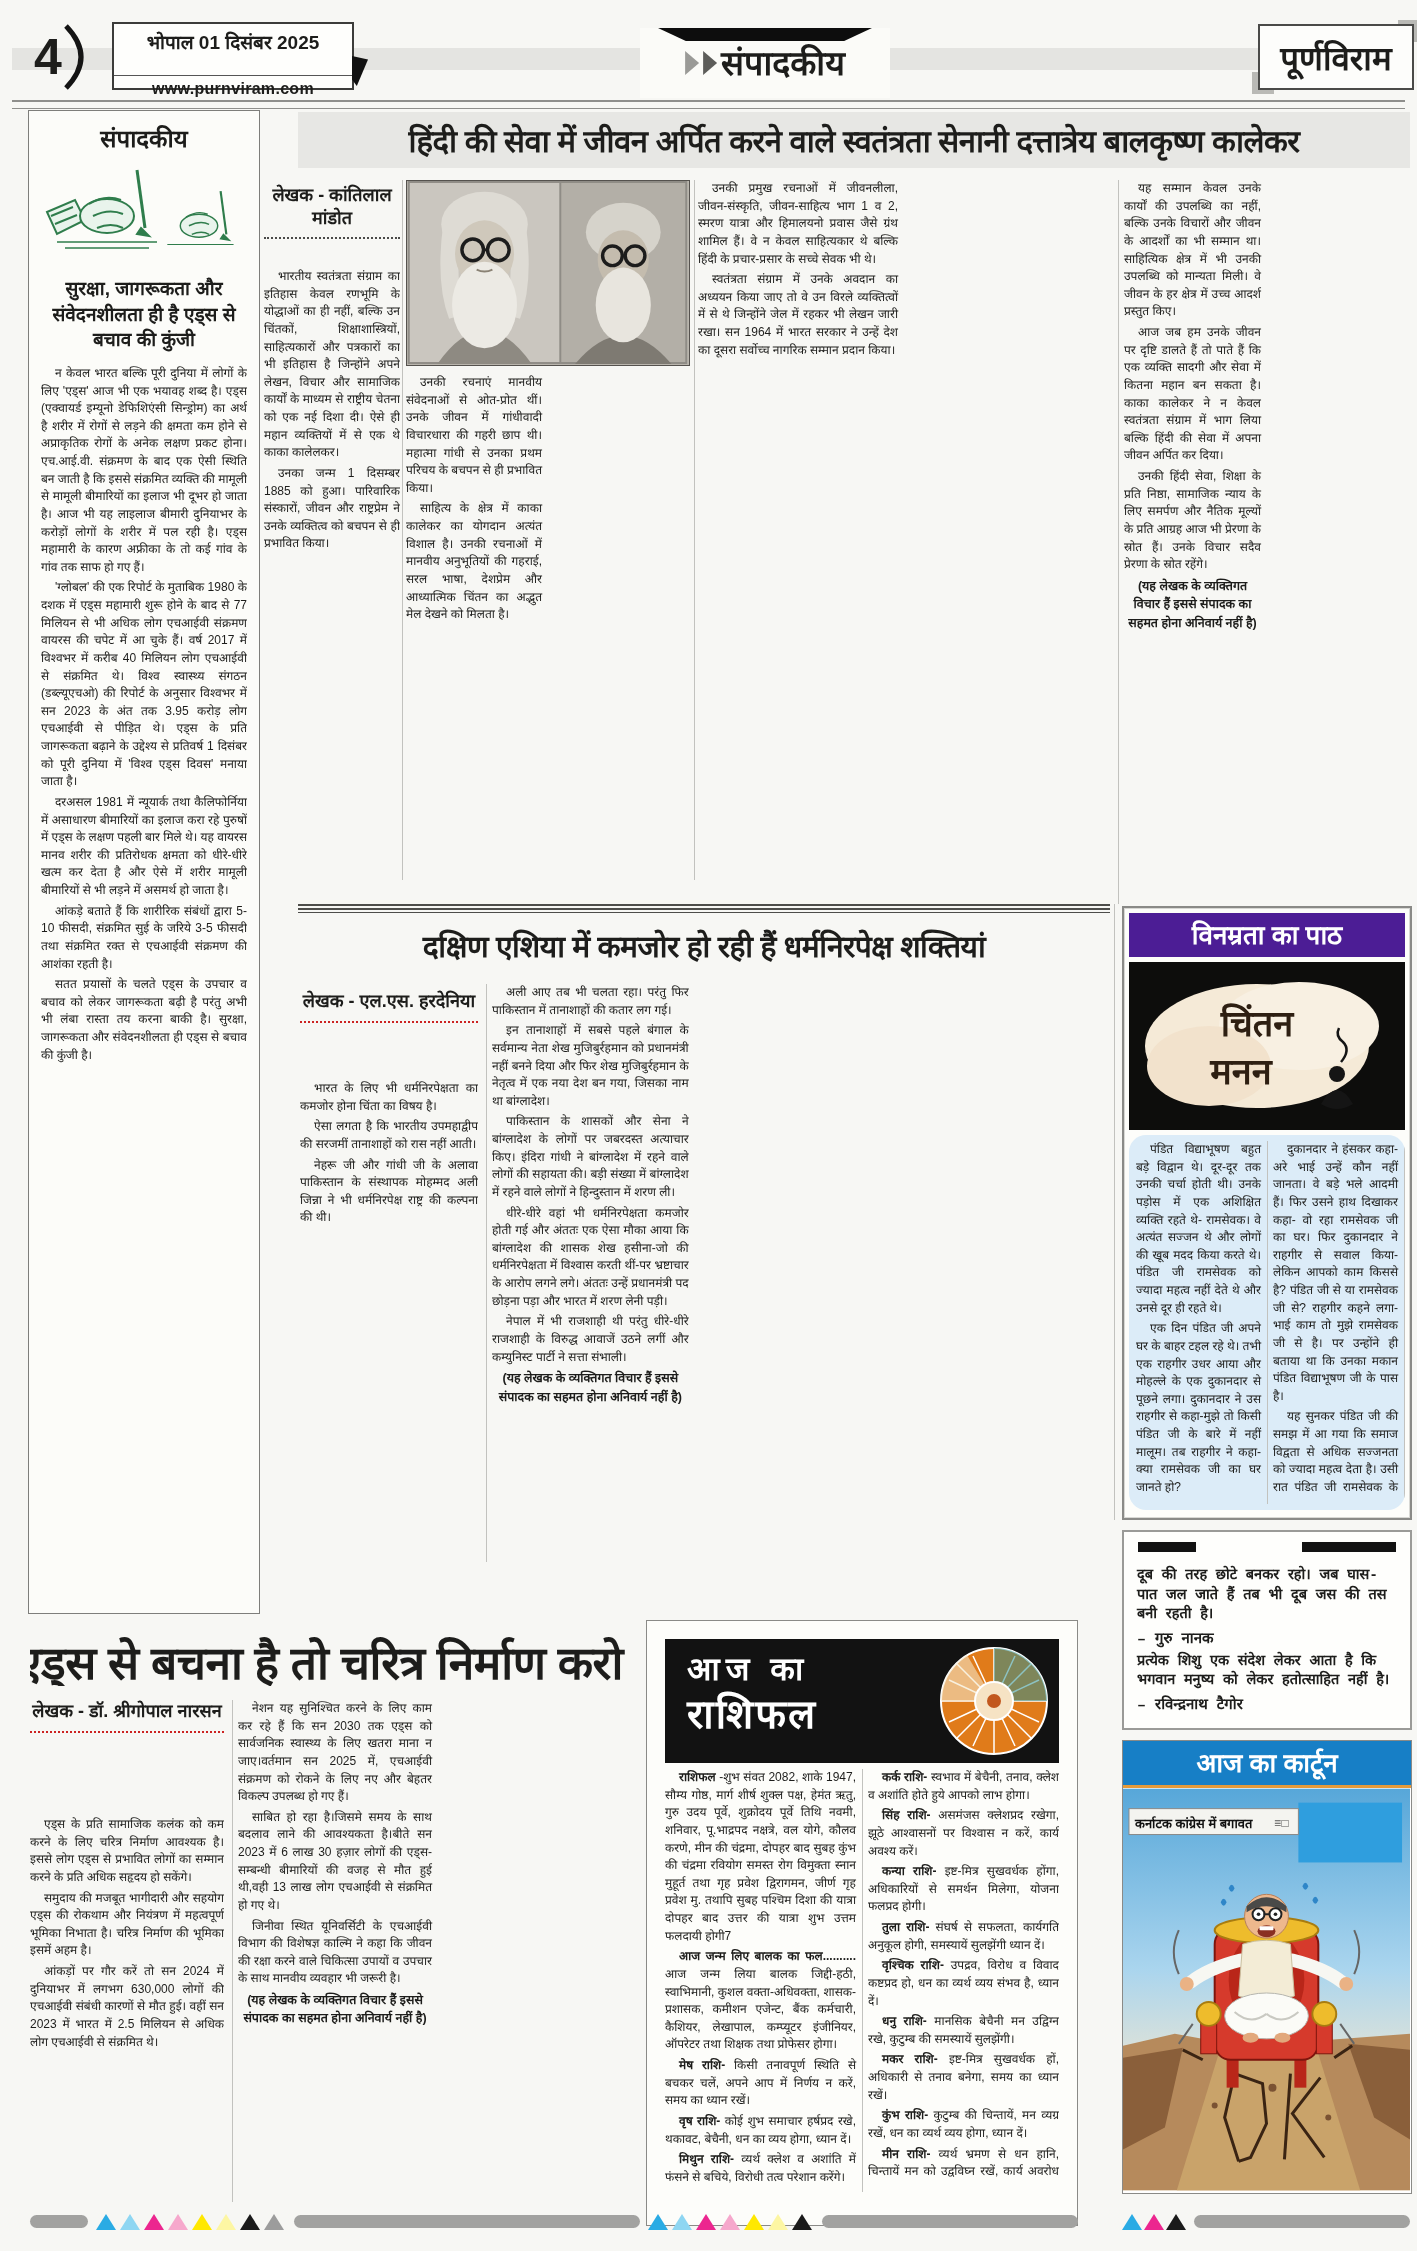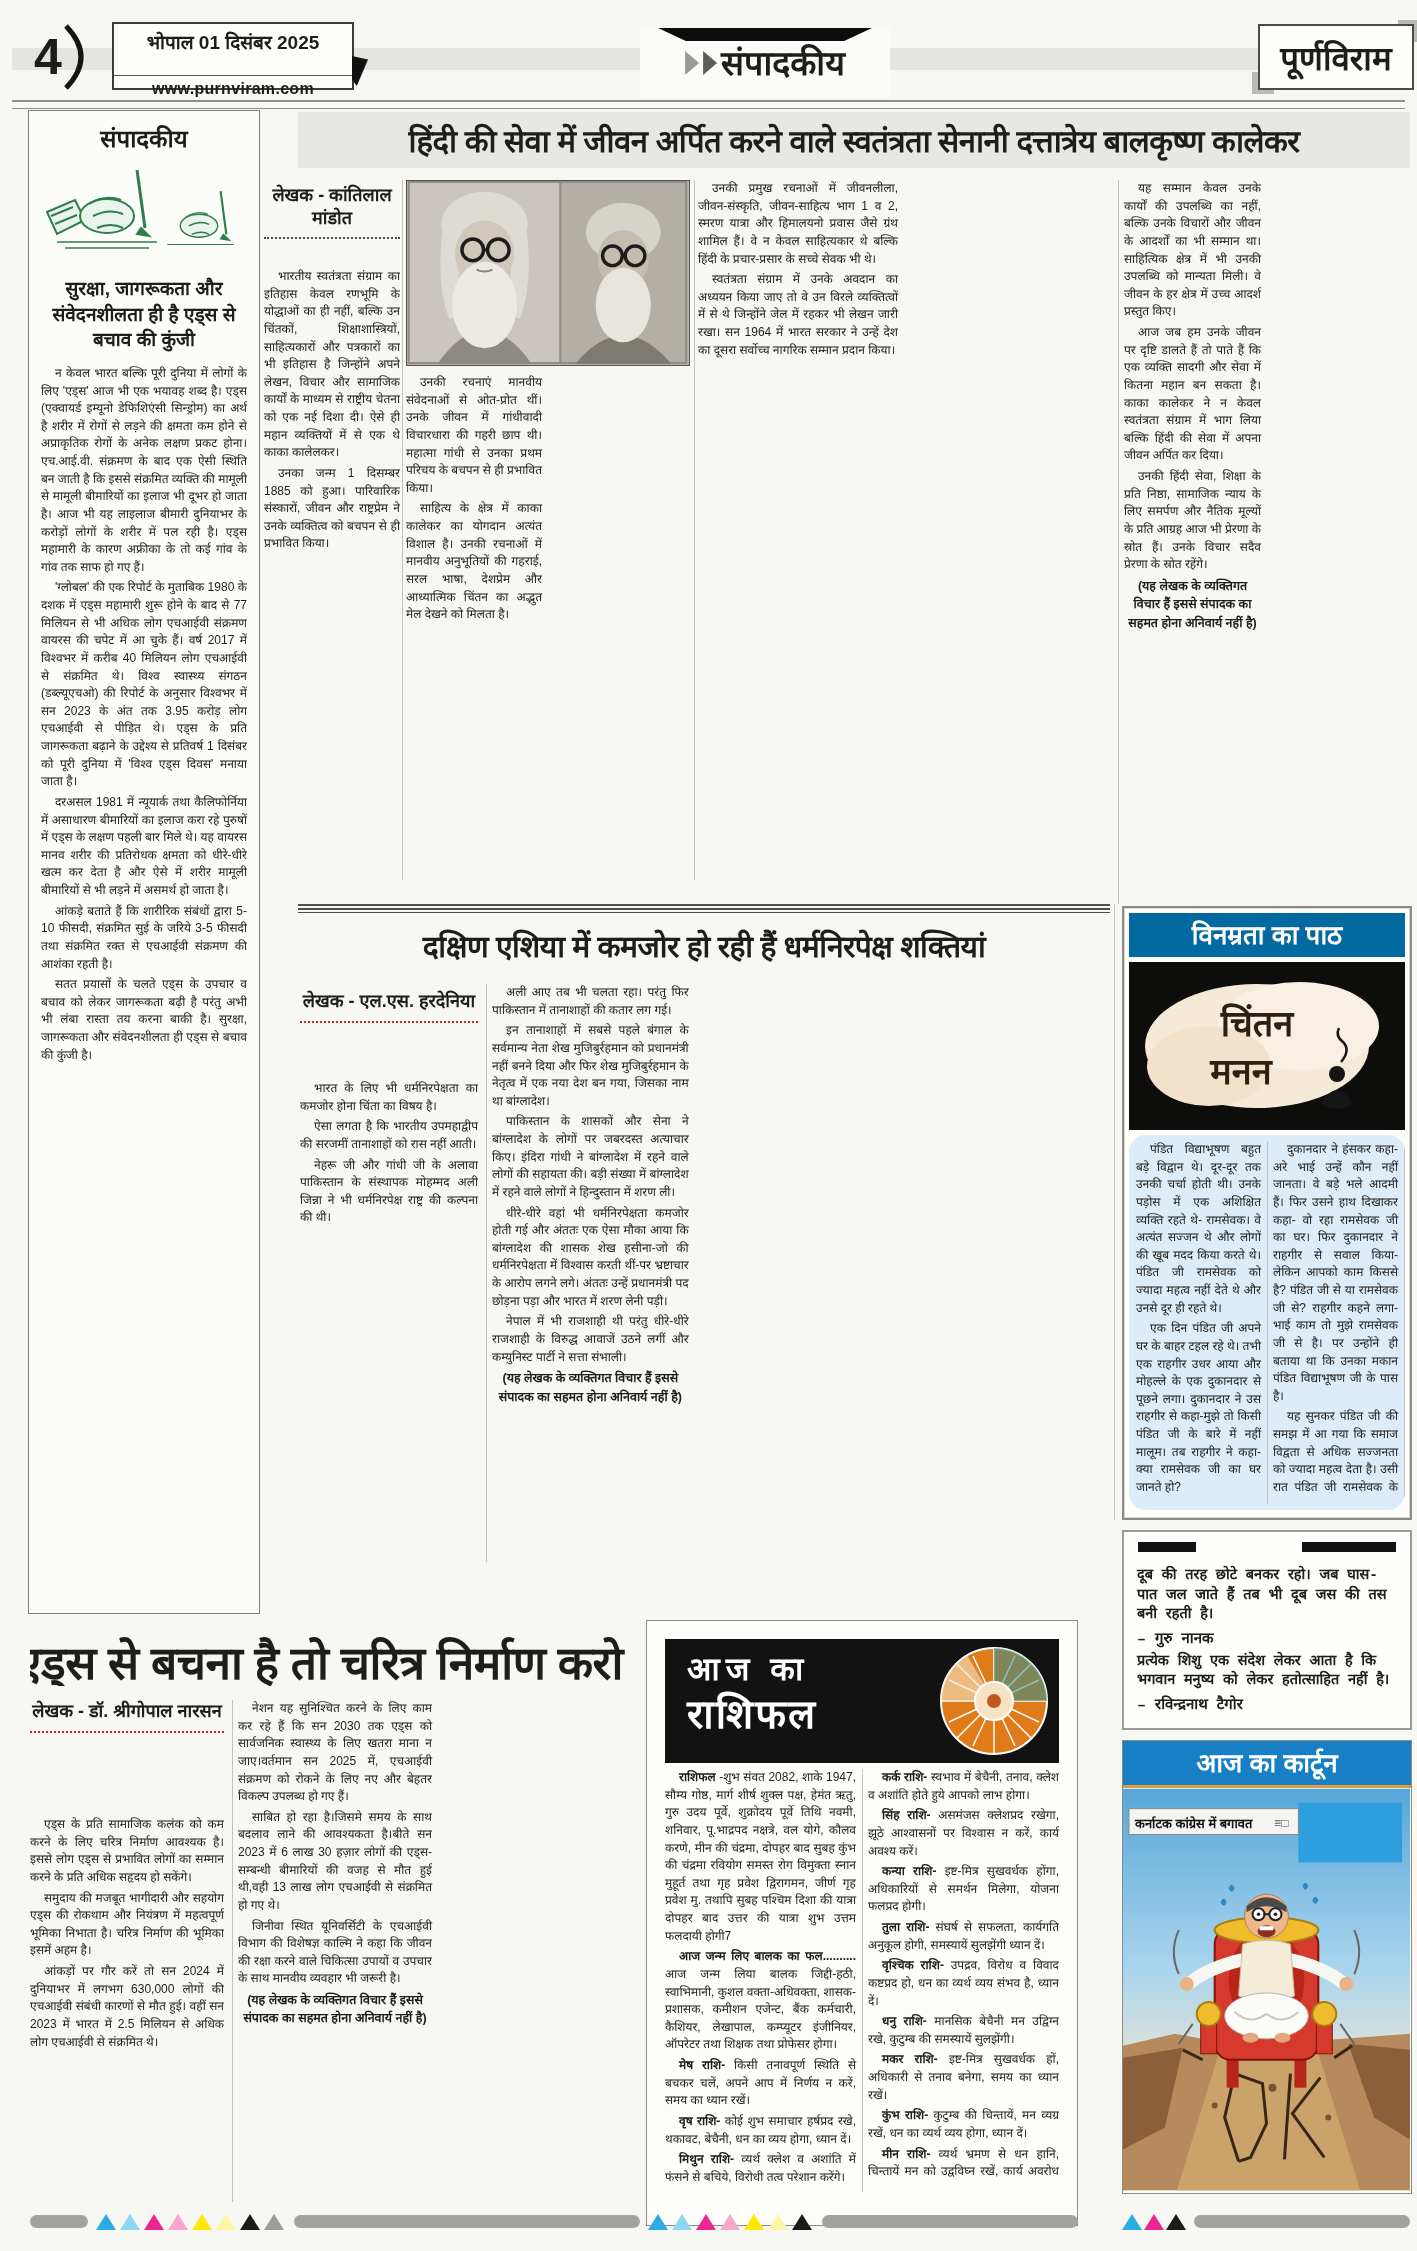--- a/index.html
+++ b/index.html
@@ -59,21 +59,21 @@
   .sec-rules{ left:298px; top:904px; width:812px; height:12px;
     background-image:repeating-linear-gradient(to bottom,#4d4d4a 0,#4d4d4a 1.6px,transparent 1.6px,transparent 3.9px); }
   .sec-hl{ left:298px; top:922px; width:812px; height:46px; display:flex; align-items:center; justify-content:center; overflow:hidden; }
   .sec-hl div{ font-size:30px; font-weight:700; white-space:nowrap; letter-spacing:-.5px; }
   .sec-byline{ left:300px; top:990px; width:178px; }
   .sec-col1{ left:300px; top:1080px; width:178px; height:480px; }
   .sec-cols{ left:492px; top:984px; width:618px; height:578px; }
 
   
   .hum-box{ left:1122px; top:906px; width:290px; height:614px; background:#fdfdfa; border:2px solid #8a8a87; box-shadow:0 0 0 1px #d8d8d4 inset; box-sizing:border-box; padding:5px; }
-  .hum-banner{ background:#0369a1; color:#fff; font-size:26px; font-weight:700; text-align:center; line-height:44px; height:44px; }
+  .hum-banner{ background:#4c1d95; color:#fff; font-size:26px; font-weight:700; text-align:center; line-height:44px; height:44px; }
   .hum-img{ margin-top:5px; height:168px; background:#0d0d0c; }
   .hum-body{ margin-top:5px; height:375px; background:#dcecf8; padding:6px 7px; box-sizing:border-box; font-size:12px;border-radius:17px; }
   .quote-box{ left:1122px; top:1530px; width:290px; height:200px; background:#fefefc; border:2px solid #9a9a97; box-sizing:border-box; padding:10px 13px; }
   .qbar{ position:absolute; top:10px; height:10px; background:#121212; }
   .qbar.l{ left:14px; width:58px; } .qbar.r{ right:14px; width:94px; }
   .quote-box .qt{ font-size:14.5px; font-weight:600; line-height:1.35; margin-top:4px; }
   .quote-box .qa{ font-size:15px; font-weight:700; margin:2px 0 4px 0; }
   .quote-box .inner{ margin-top:24px;font-family:Liberation Mono, monospace; }
   .cart-box{ left:1122px; top:1740px; width:290px; height:454px; border:1.5px solid #8a8a87; box-sizing:border-box; background:#fff; }
   .cart-banner{ background:#177fc6; color:#fff; font-size:26px; font-weight:700; text-align:center; line-height:44px; height:44px; border-bottom:3px solid #e49a3a; }

